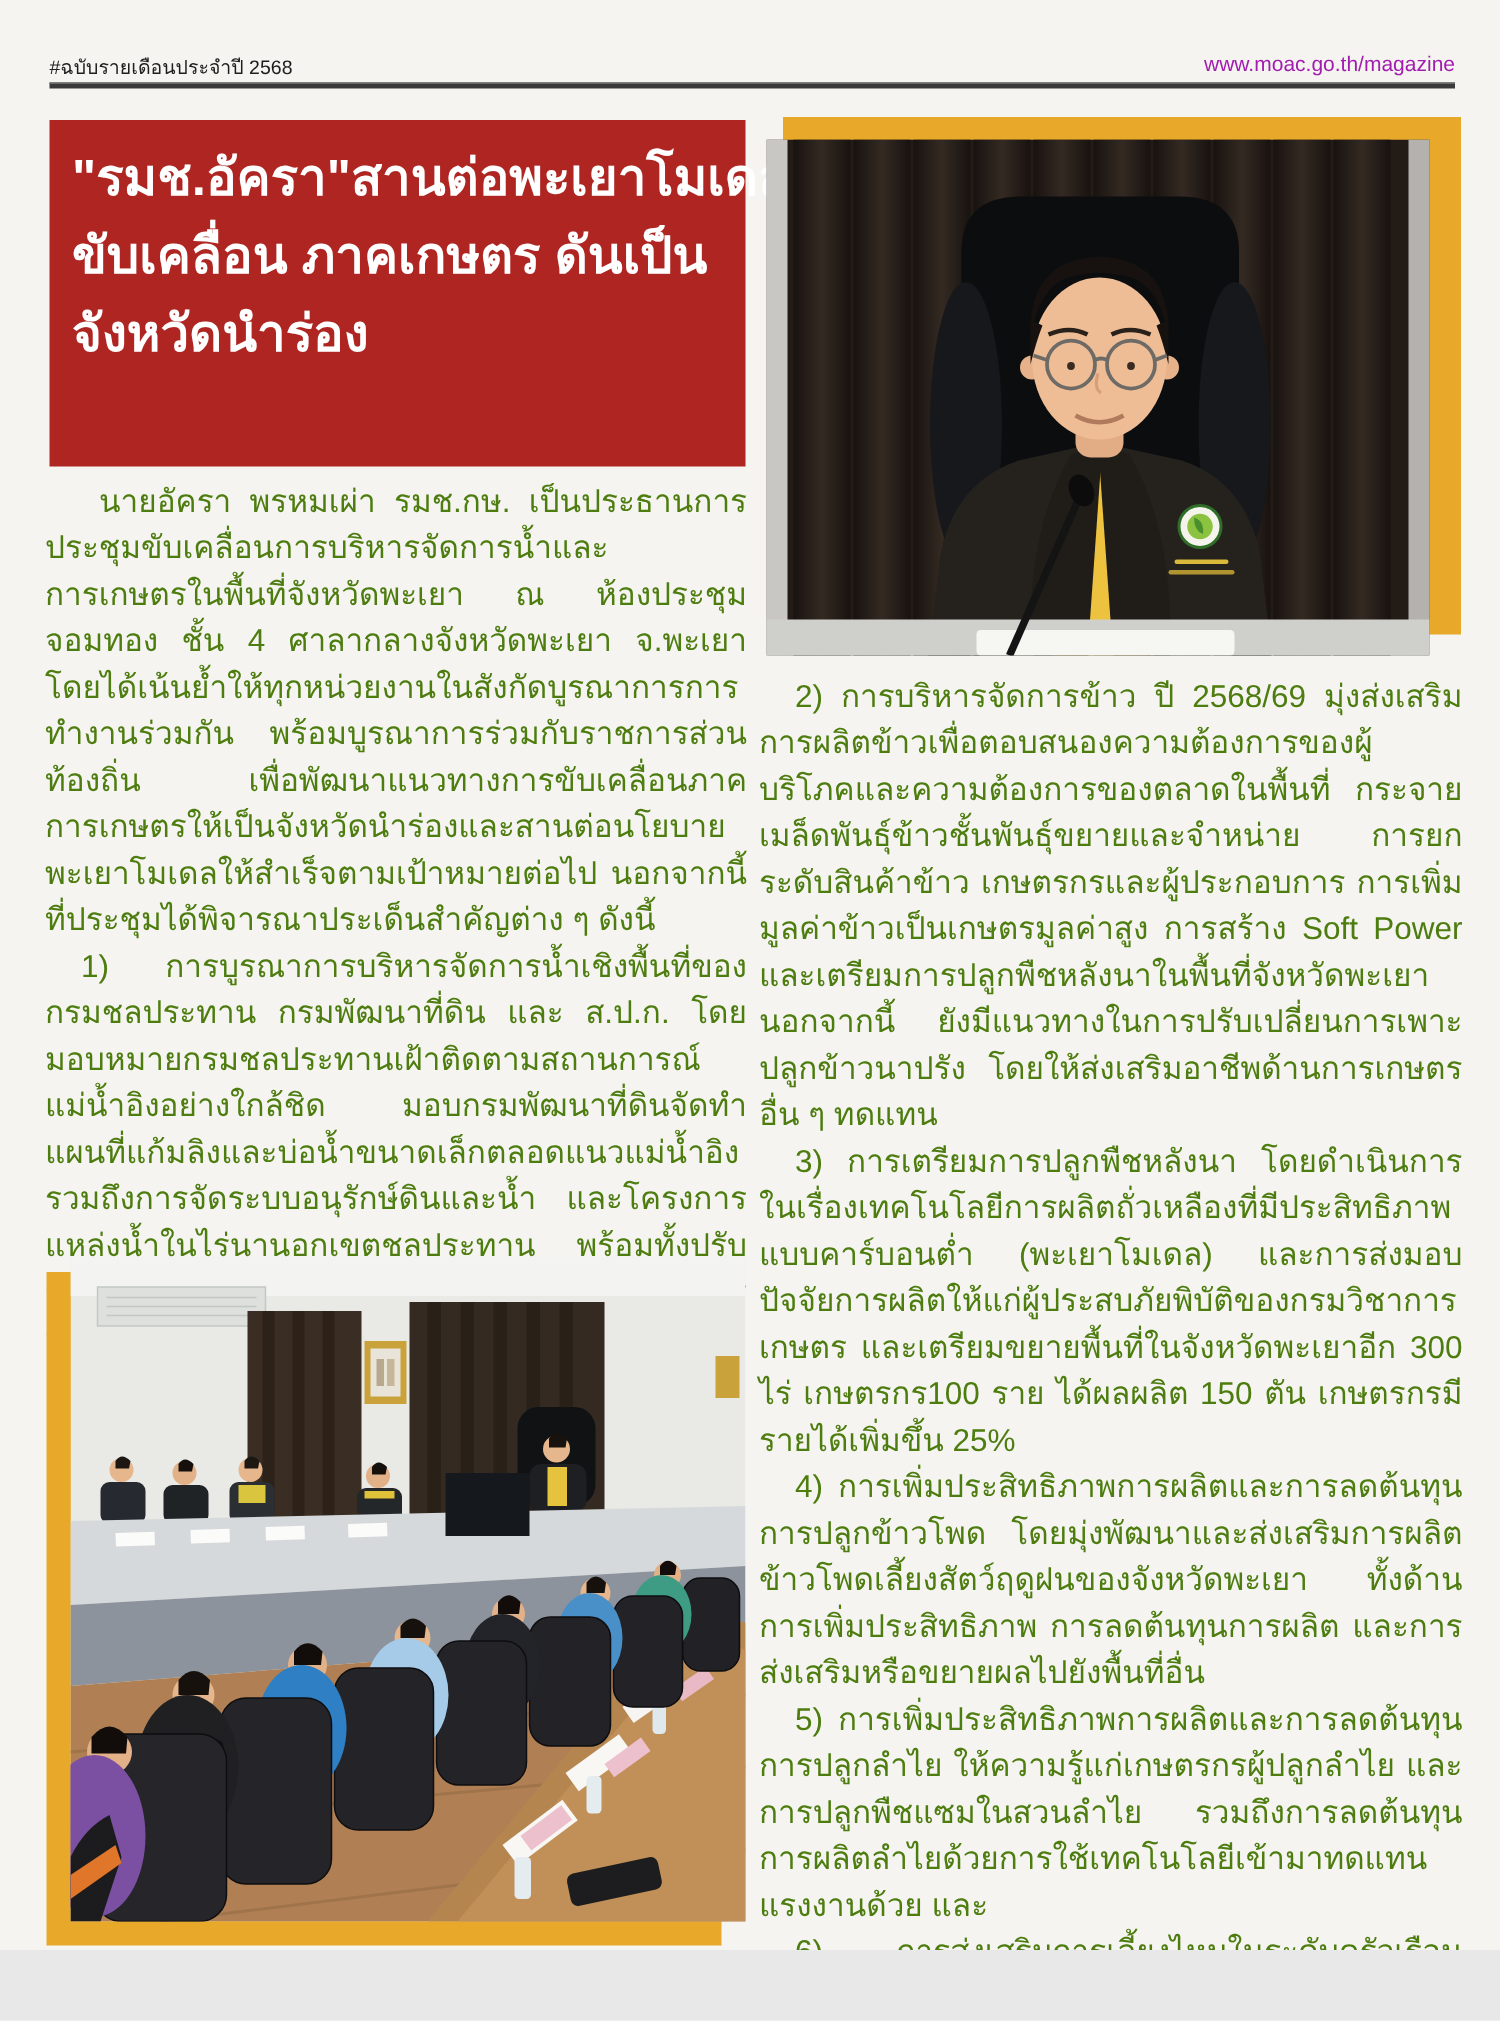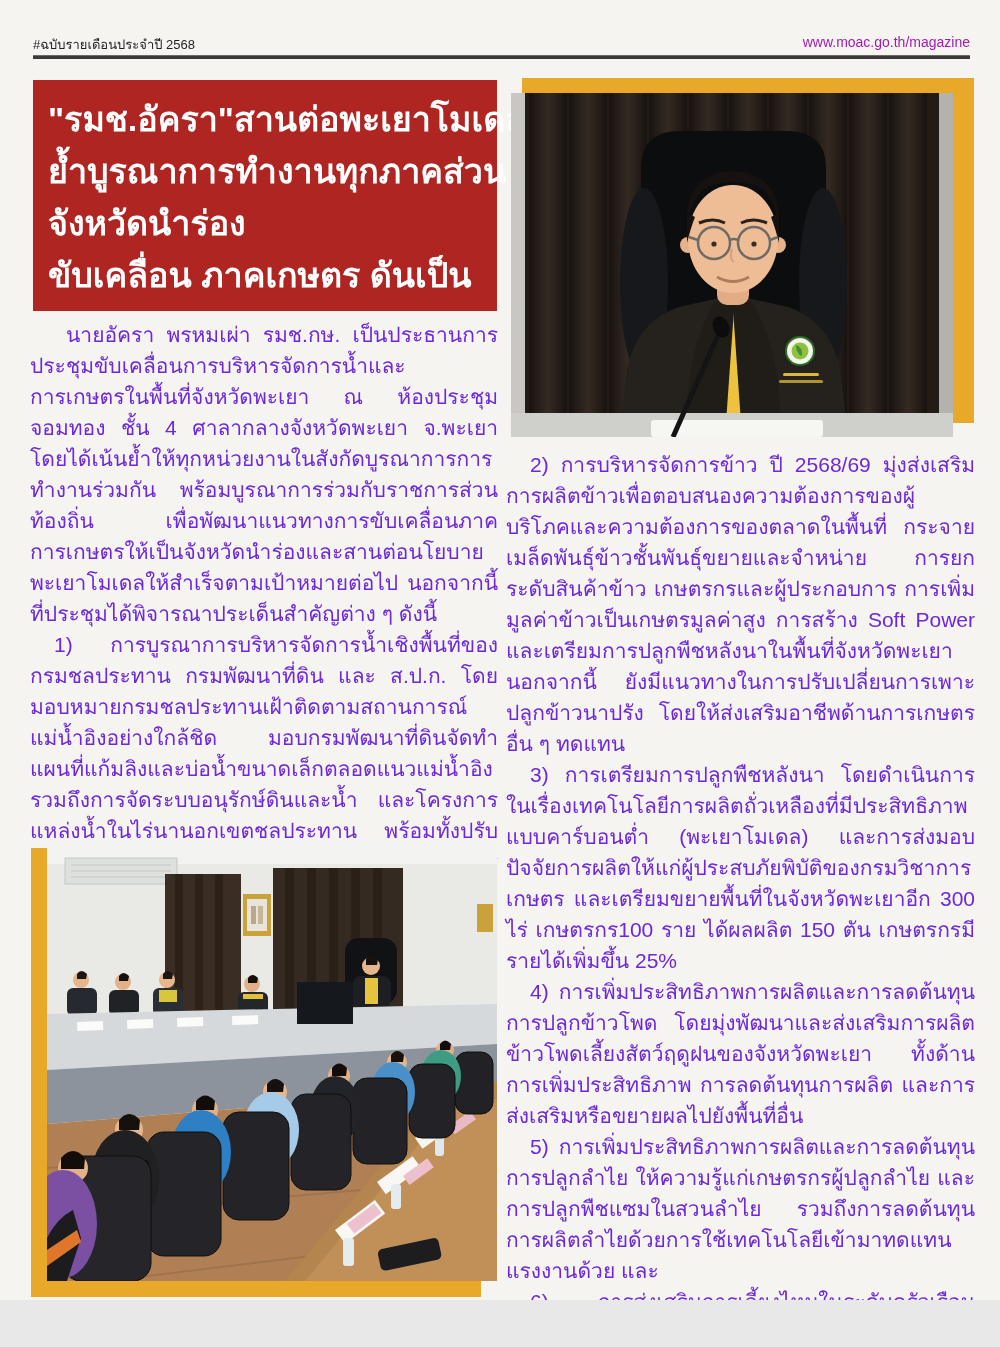--- a/index.html
+++ b/index.html
@@ -19,21 +19,21 @@
   .photo-wrap{position:absolute;}
   .photo1{left:511px;top:78px;width:463px;height:359px;}
   .photo1 .backdrop{position:absolute;left:11px;top:0;width:452px;height:345px;background:#e8a82a;}
   .photo1 .pic{position:absolute;left:0;top:15px;width:442px;height:344px;}
   .photo2{left:31px;top:838px;width:466px;height:459px;}
   .photo2 .backdrop{position:absolute;left:0;top:10px;width:450px;height:449px;background:#e8a82a;}
   .photo2 .pic{position:absolute;left:16px;top:0;width:450px;height:443px;}
   .pic svg{display:block;width:100%;height:100%;}
 
   
-  .column{position:absolute;color:#6d28d9;font-size:21px;line-height:31px;text-align:justify;}
+  .column{position:absolute;color:#4d7c0f;font-size:21px;line-height:31px;text-align:justify;}
   .col-left{left:30px;top:319px;width:468px;}
   .col-right{left:506px;top:449px;width:469px;}
   .column p{margin:0;}
   .indent-lg{text-indent:36px;}
   .indent-sm{text-indent:24px;}
 
   
   .footer{position:absolute;left:0;top:1300px;width:1000px;display:flex;align-items:center;justify-content:center;gap:24px;}
   .page-dash{display:inline-block;width:40px;height:3px;background:#2e2e2e;}
   .page-num{font-size:30px;color:#1d1d1d;}
@@ -42,23 +42,22 @@
 <body>
 
 <div class="page">
 
   <div class="hdr-left">#ฉบับรายเดือนประจำปี 2568</div>
   <div class="hdr-right">www.moac.go.th/magazine</div>
   <div class="hdr-rule"></div>
 
   <div class="headline">
     <div>"รมช.อัครา"สานต่อพะเยาโมเดล</div>
-    <div>ย้ำบูรณาการทำงานทุกภาคส่วน</div>
+    <div>ขับเคลื่อน ภาคเกษตร ดันเป็น</div>
     <div>จังหวัดนำร่อง</div>
-    <div>ขับเคลื่อน ภาคเกษตร ดันเป็น</div>
   </div>
 
   <div class="photo-wrap photo1">
     <div class="backdrop"></div>
     <div class="pic">
       <svg viewBox="0 0 442 344" preserveAspectRatio="none">
         <defs>
           <linearGradient id="curt1" x1="0" y1="0" x2="1" y2="0">
             <stop offset="0" stop-color="#181210"></stop>
               <stop offset="0.5" stop-color="#342a22"></stop>

